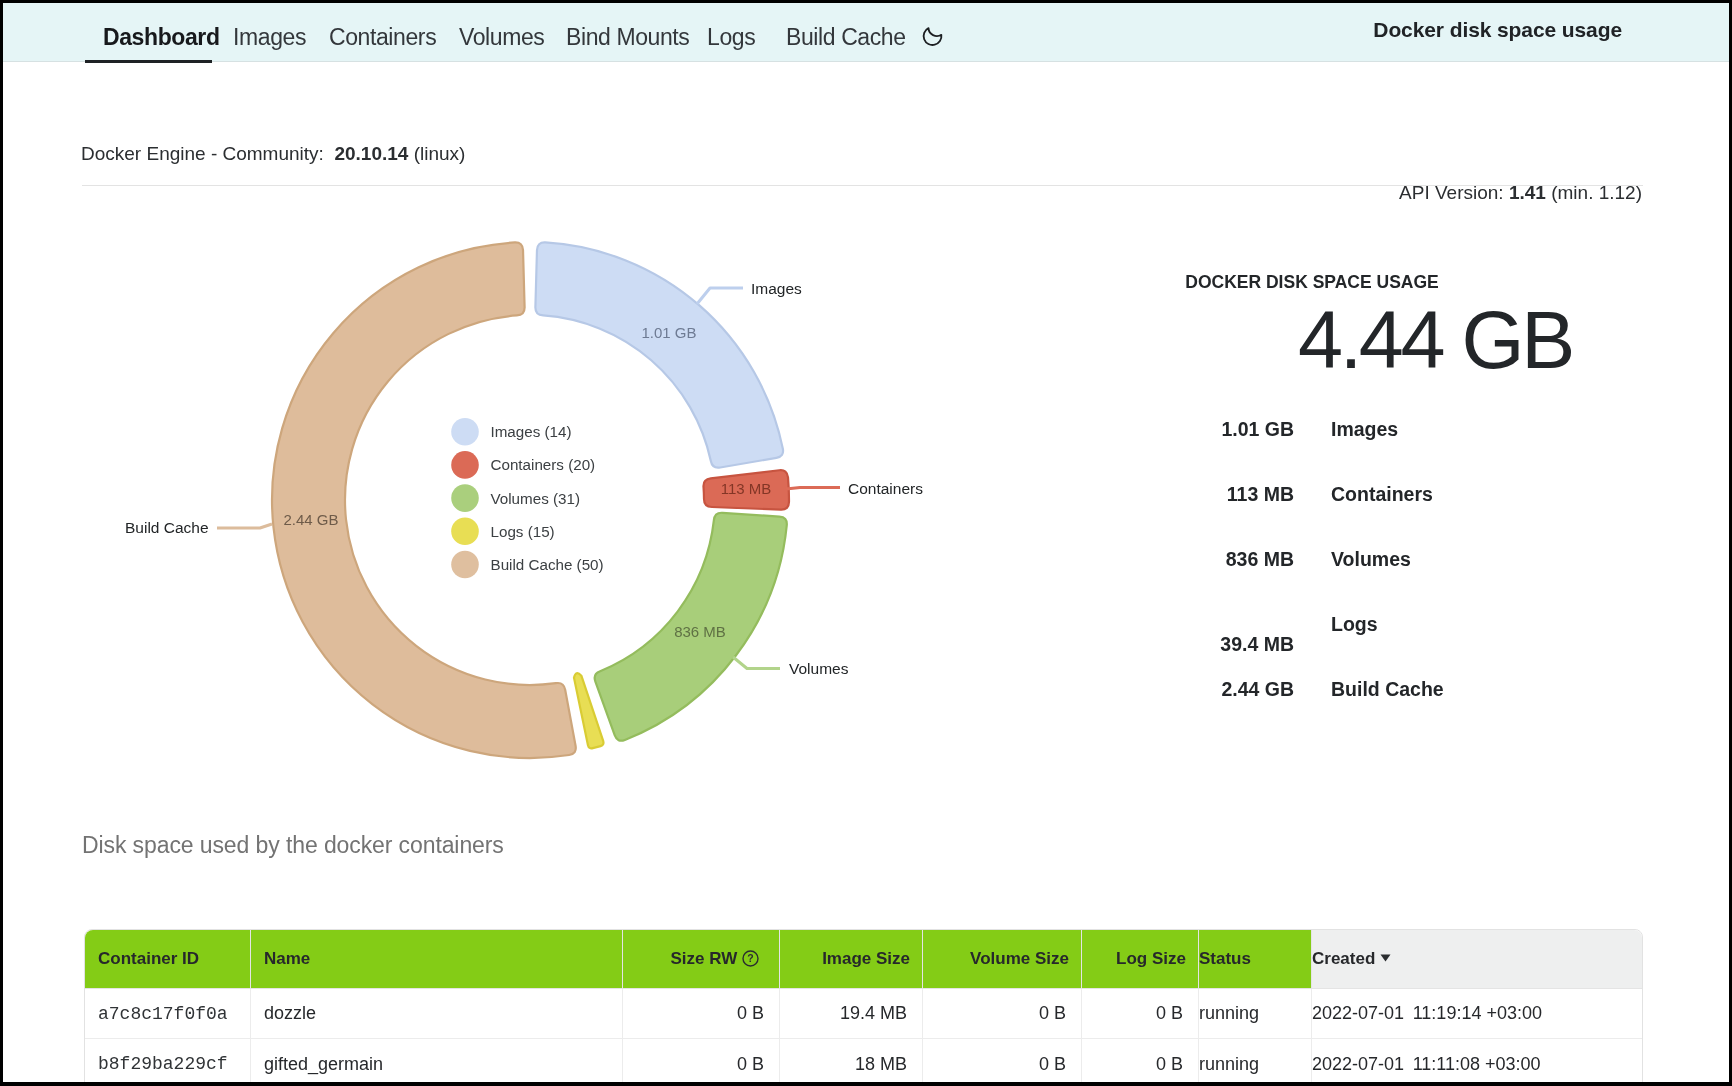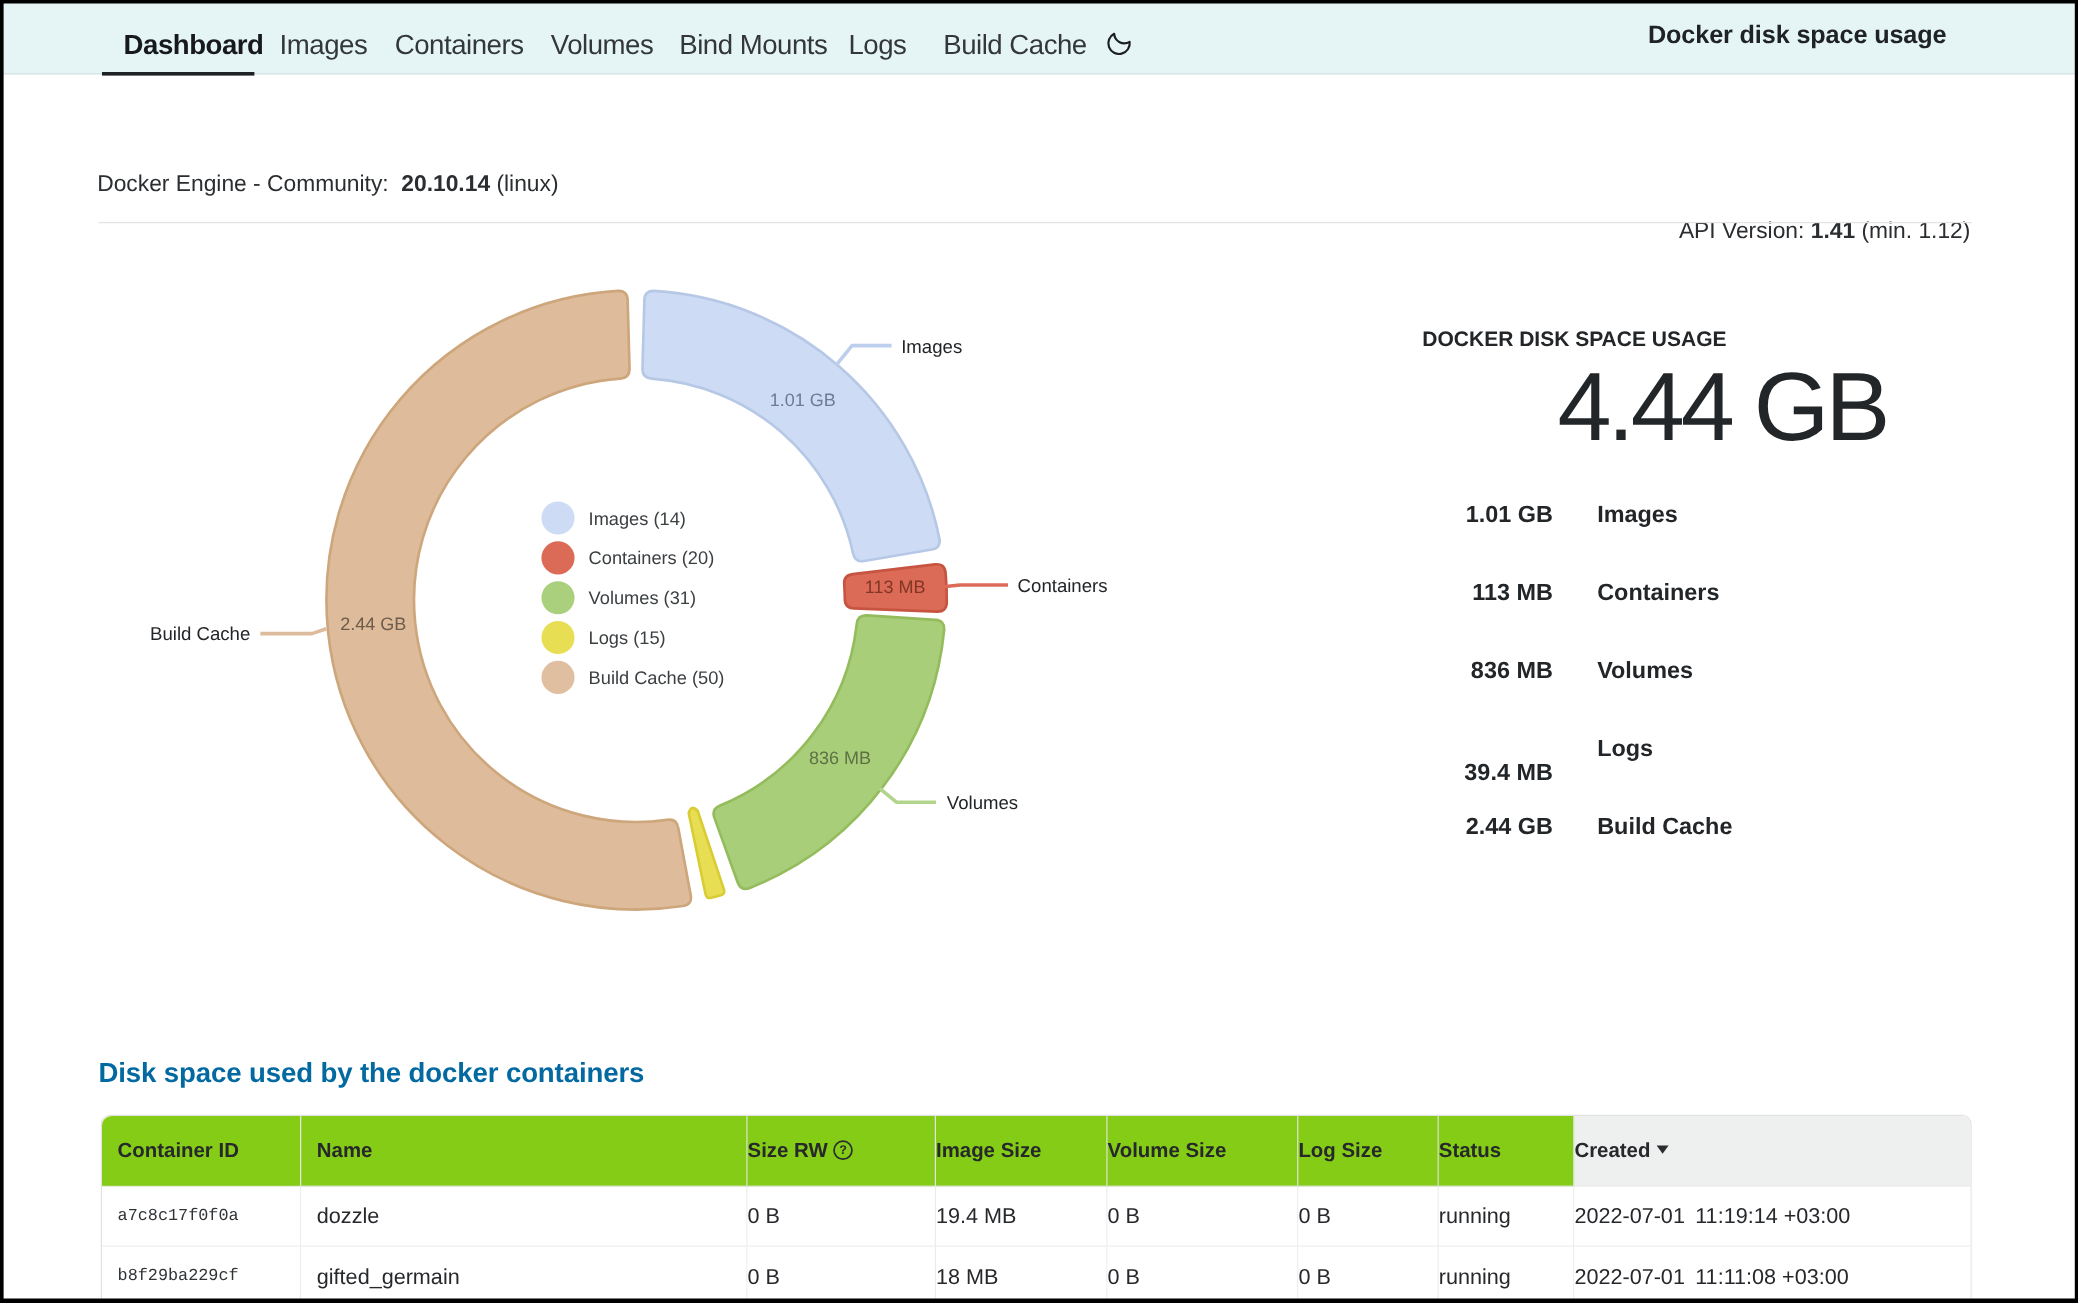--- a/index.html
+++ b/index.html
@@ -23,39 +23,39 @@
 .moon { position:absolute; left:921px; top:24px; }
 .engine { position:absolute; left:81px; top:143px; font-size:19px; color:#2b2e31; }
 .api { position:absolute; right:90px; top:143px; font-size:19px; color:#2b2e31;margin-top:39px; }
 .hr1 { position:absolute; left:82px; top:185px; width:1561px; height:1px; background:#e3e3e3; }
 .chart { position:absolute; left:0; top:0; }
 .rp-title { position:absolute; left:1052px; width:520px; top:272px; text-align:center; font-size:17.5px; font-weight:bold; color:#232629; }
 .rp-big { position:absolute; left:1052px; width:520px; top:299px; text-align:right; font-size:81px; letter-spacing:-3.3px; color:#232629; line-height:82px; font-weight:400; }
 .rp-row { position:absolute; font-size:19.5px; font-weight:bold; color:#232629; line-height:26px; }
 .rp-val { position:absolute; right:438px; text-align:right; }
 .rp-lab { position:absolute; left:1331px; }
-.h2 { position:absolute; left:82px; top:881px; font-size:23px; font-weight:bold; color:#0369a1; letter-spacing:-0.1px; }
+.h2 { position:absolute; left:82px; top:832px; font-size:23px; font-weight:normal; color:#737373; letter-spacing:-0.1px; }
 table.tbl {
   position:absolute; left:84px; top:929px; width:1559px;
   border-collapse:separate; border-spacing:0; table-layout:fixed;
   font-size:18px; color:#26282b;
   border:1px solid #e2e2e2; border-radius:8px;
 }
 .tbl th { height:59px; background:#84cc16; font-size:17px; font-weight:bold; border-right:1px solid #e4e4e4; border-bottom:1px solid #e4e4e4; }
 .tbl th:last-child { border-right:none; background:#eeefef; }
 .tbl th:first-child { border-top-left-radius:8px; }
 .tbl th:last-child  { border-top-right-radius:8px; }
 .tbl td { height:50px; background:#fff; border-right:1px solid #ececec; border-bottom:1px solid #ececec; white-space:nowrap; overflow:hidden; }
 .tbl td:last-child { border-right:none; }
 .tbl tr:last-child td { border-bottom:none; }
 .tl { text-align:left; padding-left:13px; }
-.tr { text-align:left; padding-right:15px; }
+.tr { text-align:right; padding-right:15px; }
 .tbl th.tr { padding-right:12px; }
 .tc { text-align:left; }
-.mono { font-family:"Liberation Mono", monospace; font-size:14px; color:#303336; }
+.mono { font-family:"Liberation Mono", monospace; font-size:18px; color:#303336; }
 .qm { display:inline-block; vertical-align:-3px; }
 </style>
 </head>
 <body>
 
 <div class="nav">
   <span class="tab active" style="left:103px;">Dashboard</span>
   <span class="tab" style="left:233px;">Images</span>
   <span class="tab" style="left:329px;">Containers</span>
   <span class="tab" style="left:459px;">Volumes</span>

